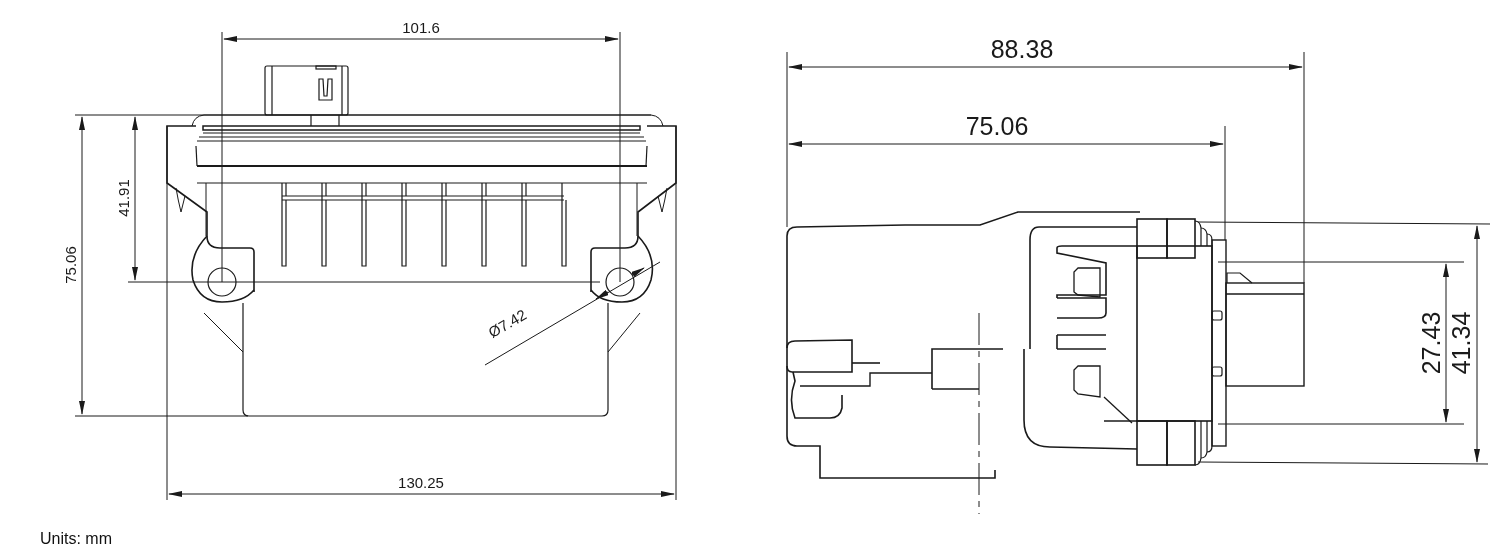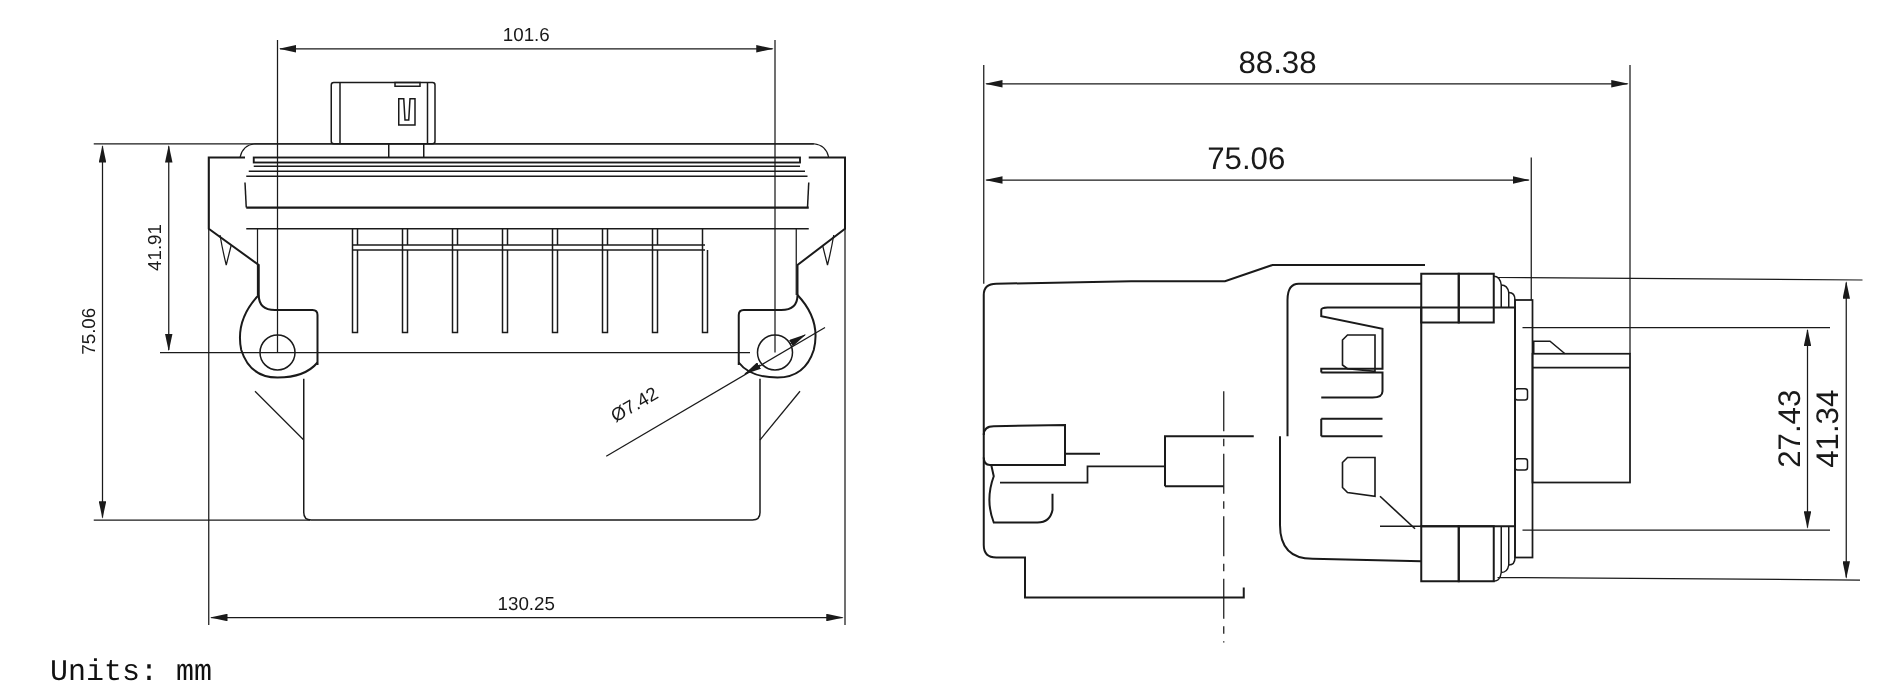--- a/index.html
+++ b/index.html
@@ -1,19 +1,19 @@
 <!DOCTYPE html>
 <html><head>
 <meta charset="utf-8">
 <style>
   html, body { margin:0; padding:0; background:#ffffff; }
   body { width:1508px; height:551px; position:relative; overflow:hidden; font-family:"Liberation Sans", sans-serif; }
   #drawing { position:absolute; left:0; top:0; width:1508px; height:551px; }
   .dim-text { font-family:"Liberation Sans", sans-serif; fill:#1a1a1a; }
-  .units { position:absolute; left:40px; top:527px; font-family:Liberation Mono, monospace; font-size:24px; color:#111; line-height:24px; white-space:nowrap; }
+  .units { position:absolute; left:40px; top:527px; font-family:Liberation Sans, sans-serif; font-size:16px; color:#111; line-height:24px; white-space:nowrap; }
 </style>
 </head>
 <body>
 
 <svg id="drawing" viewBox="0 0 1508 551" xmlns="http://www.w3.org/2000/svg">
   <defs>
     <marker id="arrowEnd" markerWidth="14" markerHeight="6" refX="13" refY="3" orient="auto" markerUnits="userSpaceOnUse">
       <path d="M0,0 L14,3 L0,6 Z" fill="#1a1a1a"></path>
     </marker>
     <marker id="arrowStart" markerWidth="14" markerHeight="6" refX="1" refY="3" orient="auto" markerUnits="userSpaceOnUse">

